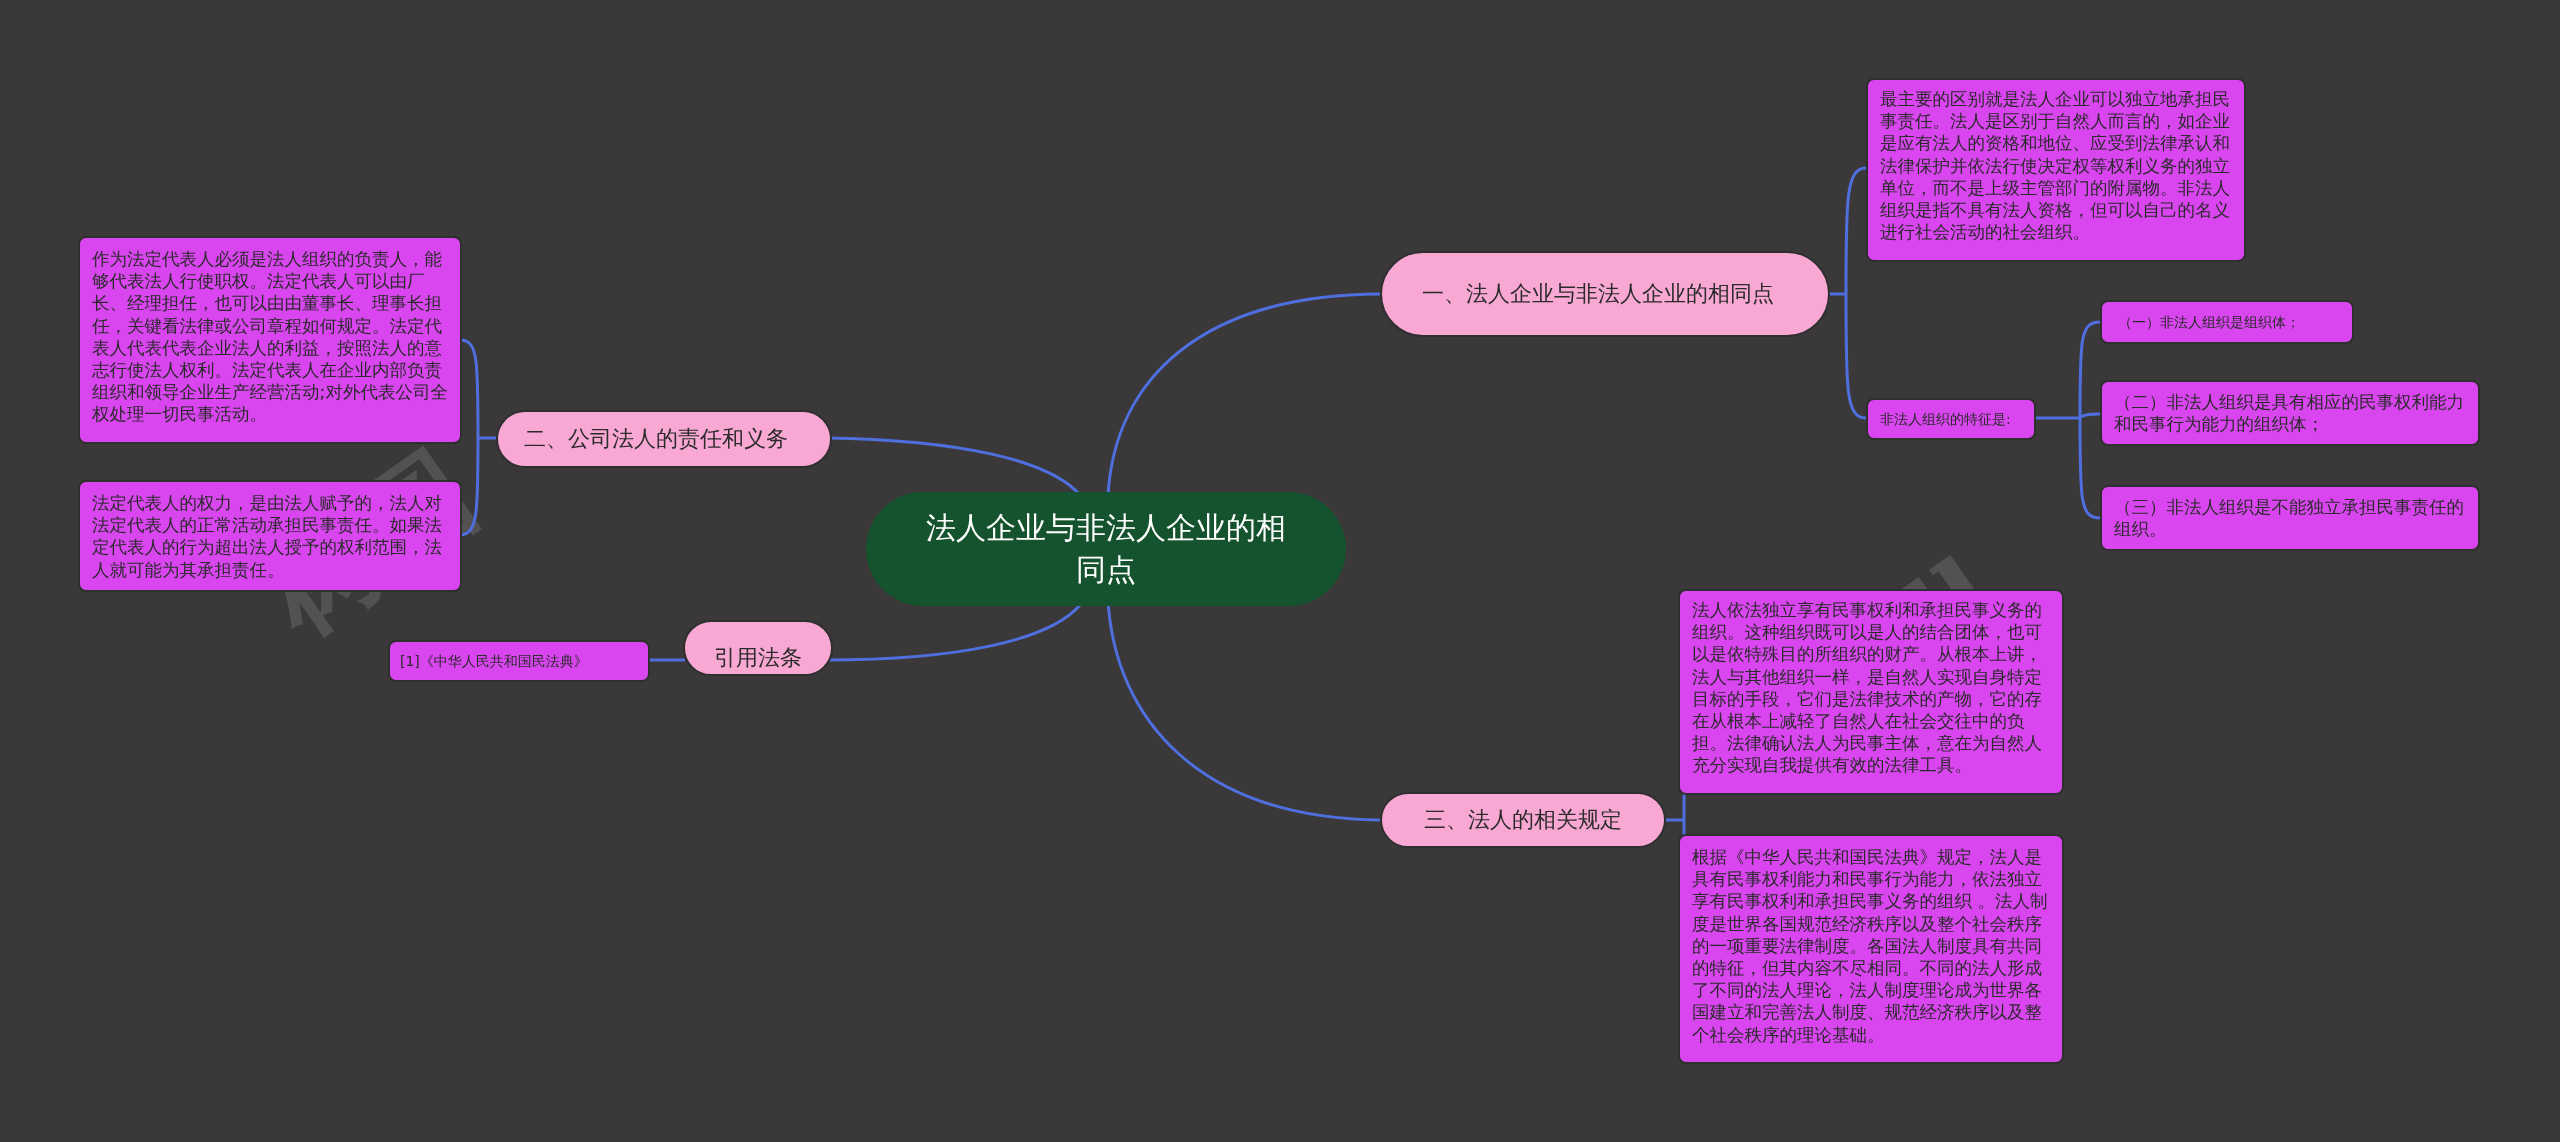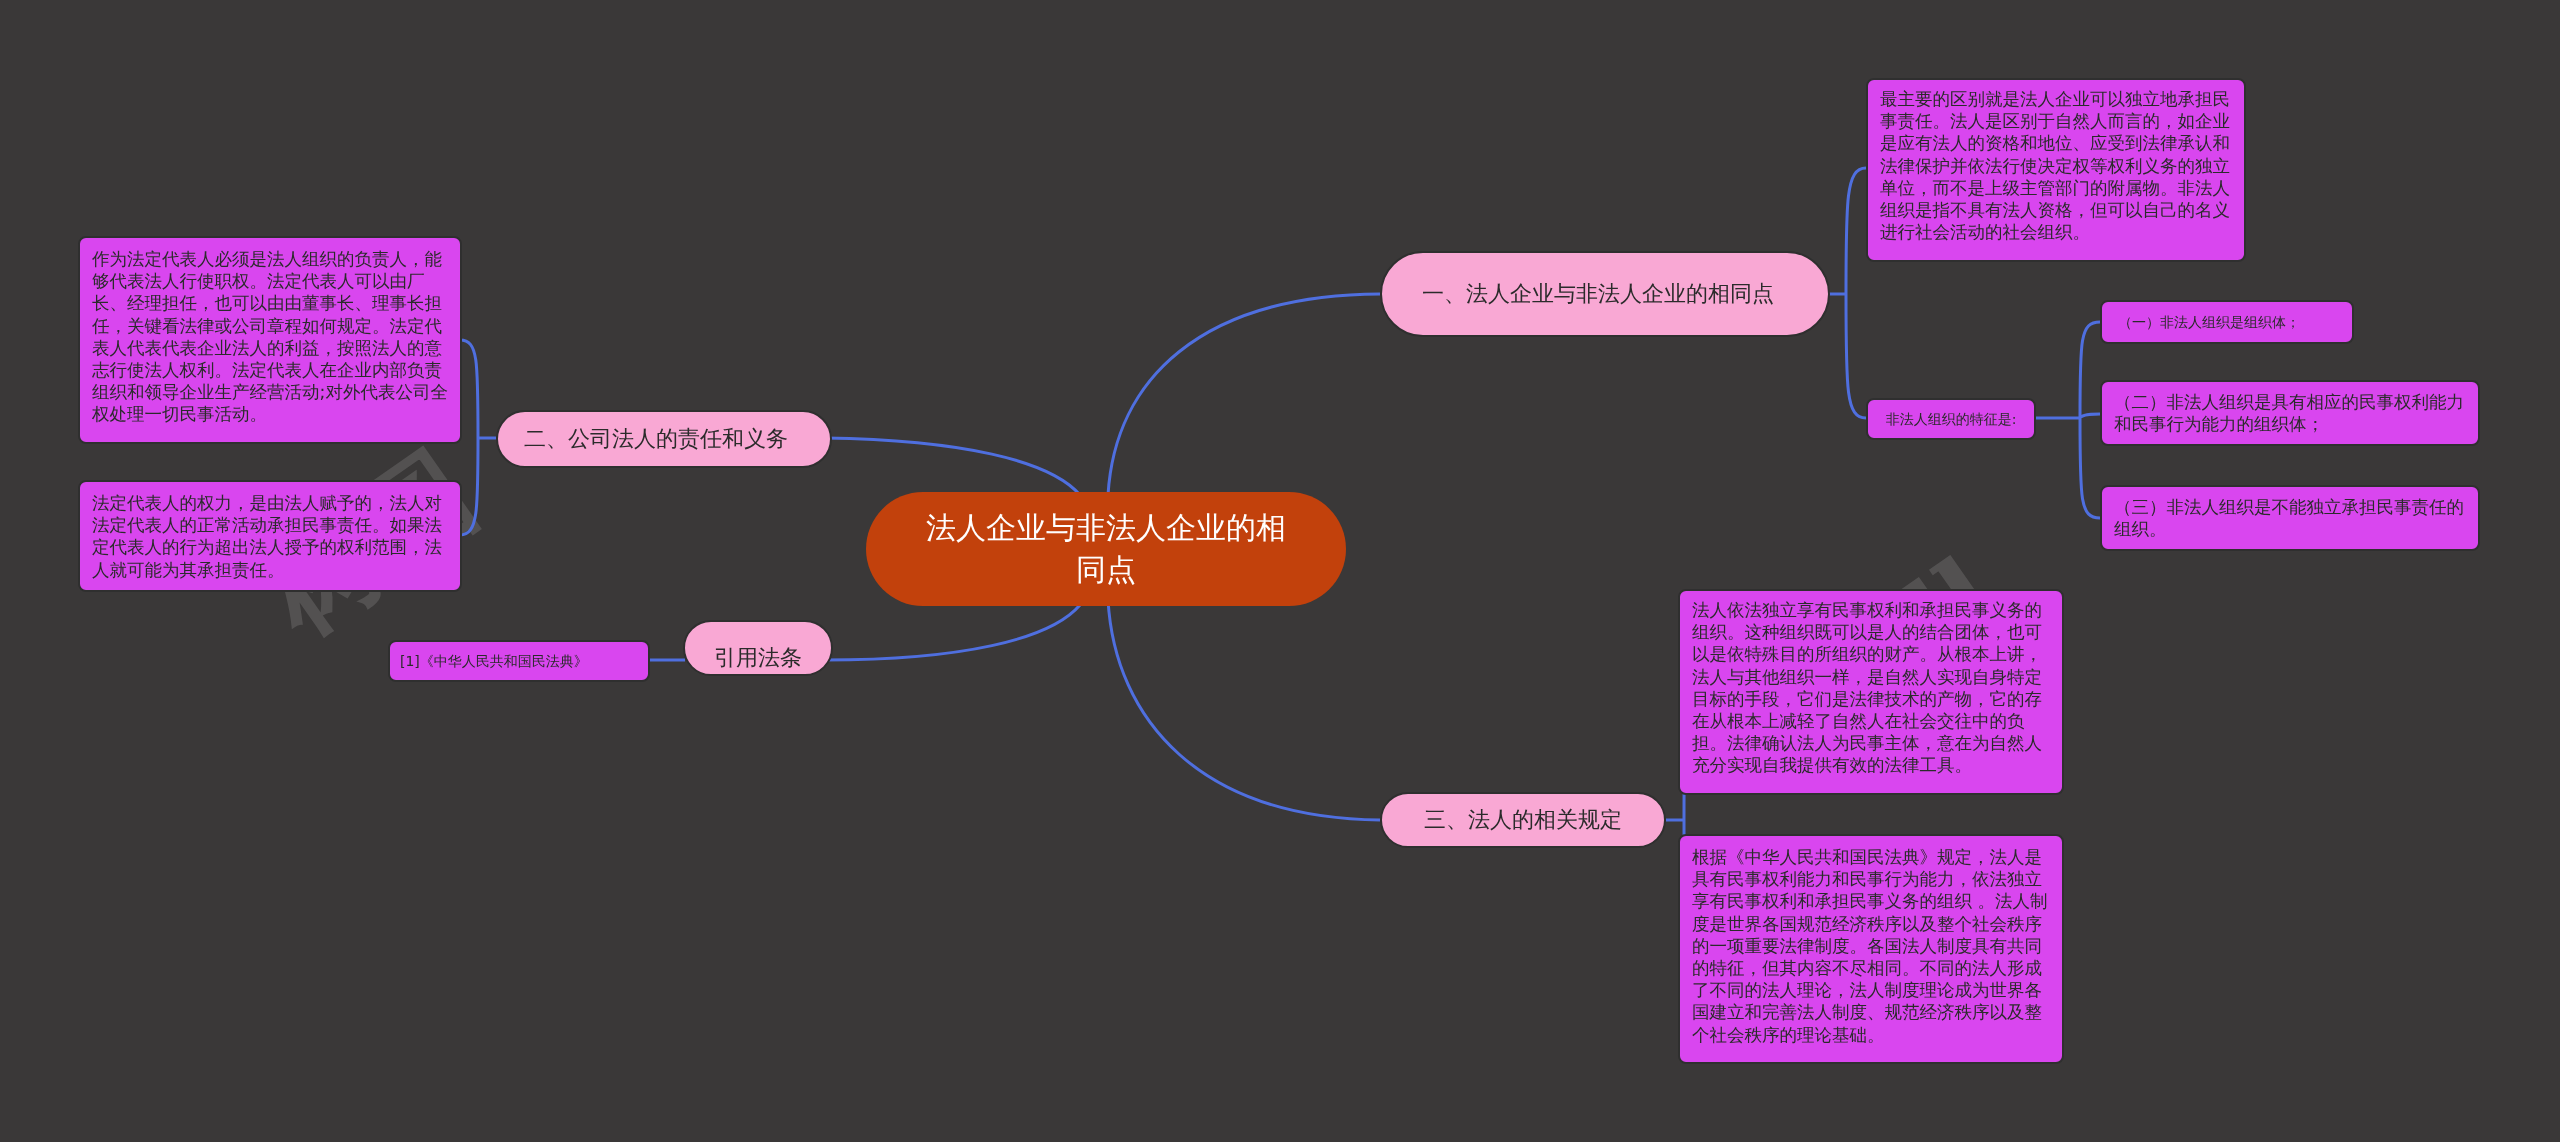--- a/index.html
+++ b/index.html
@@ -7,21 +7,21 @@
     body {
       background: #3a3838;
       font-family: "DejaVu Sans", "Liberation Sans", sans-serif;
       position: relative;
     }
     #canvas { position: absolute; left: 0; top: 0; width: 2560px; height: 1142px; }
     svg.links { position: absolute; left: 0; top: 0; width: 2560px; height: 1142px; pointer-events: none; }
     svg.links path { fill: none; stroke: #4f6fdf; stroke-width: 3; }
     .node { position: absolute; color: #2b2b2b; }
     .root {
-      background: #c2410c;
+      background: #14532d;
       color: #ffffff;
       border-radius: 58px;
       display: flex; align-items: center; justify-content: center;
       text-align: center;
       font-size: 30px; line-height: 42px;
       padding: 8px 60px;
     }
     .branch {
       background: #f9a8d4;
       border: 2px solid #2f2f2f;
@@ -86,21 +86,21 @@
   <div class="node root" style="left:866px;top:492px;width:480px;height:114px;">
     <span>法人企业与非法人企业的相同点</span>
   </div>
 
   <div class="node branch" style="left:1380px;top:251px;width:450px;height:86px;padding:0 40px;">
     <span>一、法人企业与非法人企业的相同点</span>
   </div>
   <div class="node leaf" style="left:1866px;top:78px;width:380px;height:184px;">
     <span>最主要的区别就是法人企业可以独立地承担民事责任。法人是区别于自然人而言的，如企业是应有法人的资格和地位、应受到法律承认和法律保护并依法行使决定权等权利义务的独立单位，而不是上级主管部门的附属物。非法人组织是指不具有法人资格，但可以自己的名义进行社会活动的社会组织。</span>
   </div>
-  <div class="node leaf small" style="left:1866px;top:398px;width:170px;height:42px;justify-content:center;">
+  <div class="node leaf small" style="left:1866px;top:398px;width:170px;height:42px;">
     <span>非法人组织的特征是:</span>
   </div>
   <div class="node leaf small" style="left:2100px;top:300px;width:254px;height:44px;padding-left:16px;">
     <span>（一）非法人组织是组织体；</span>
   </div>
   <div class="node leaf" style="left:2100px;top:380px;width:380px;height:66px;padding-top:9px;">
     <span>（二）非法人组织是具有相应的民事权利能力和民事行为能力的组织体；</span>
   </div>
   <div class="node branch" style="left:496px;top:410px;width:336px;height:58px;padding:0 26px;">
     <span>二、公司法人的责任和义务</span>

